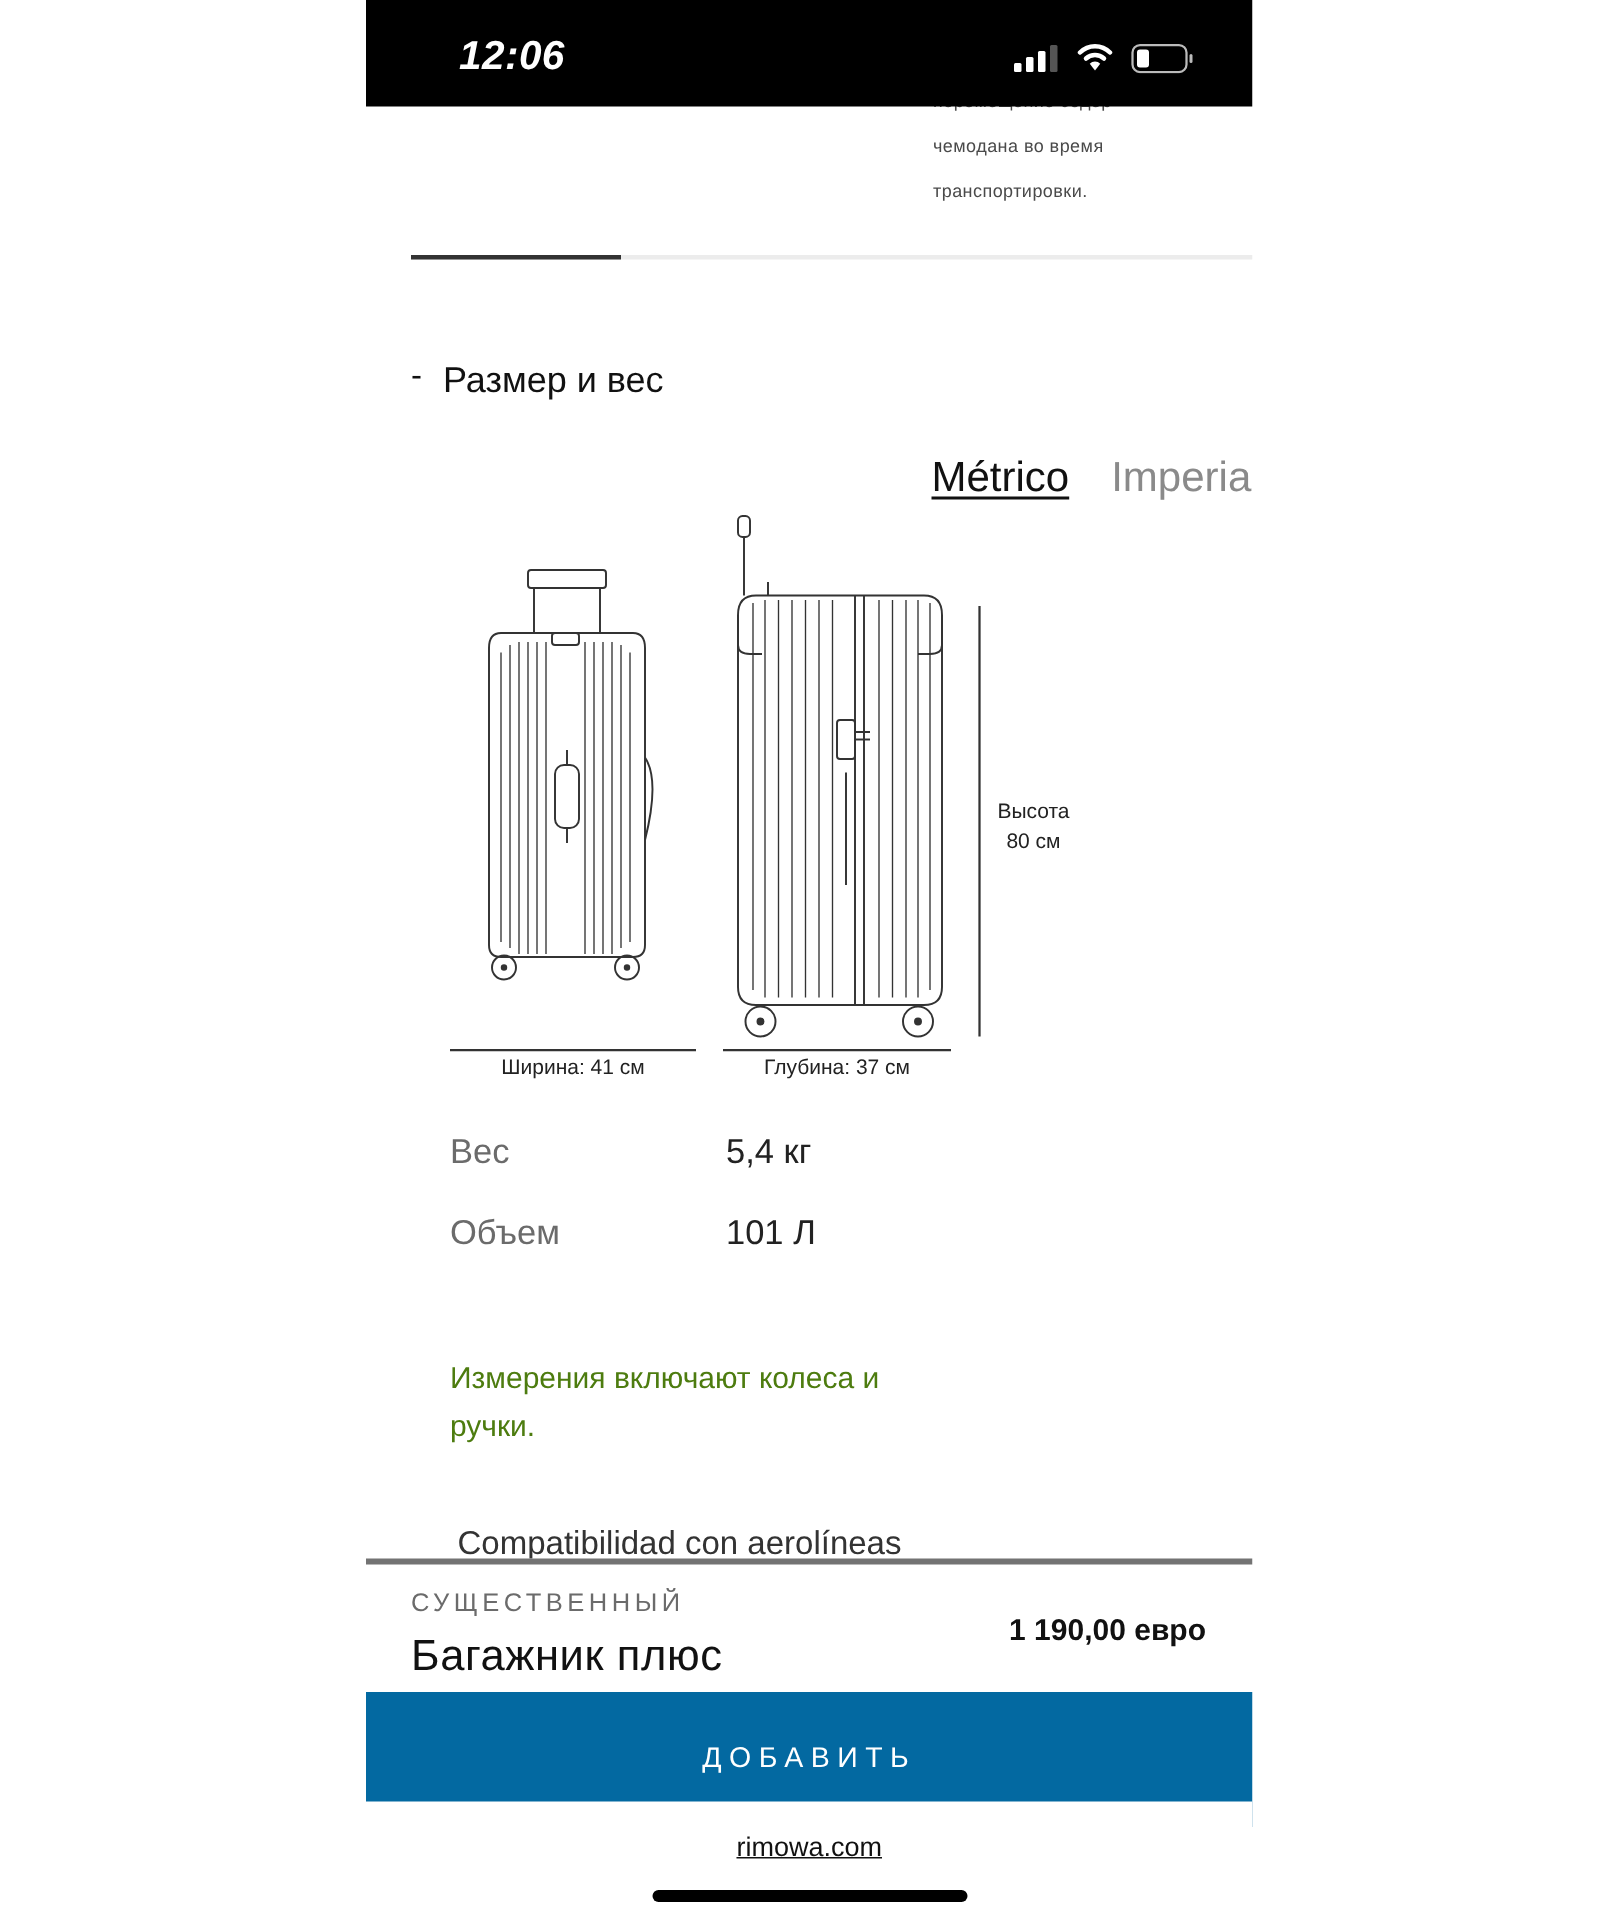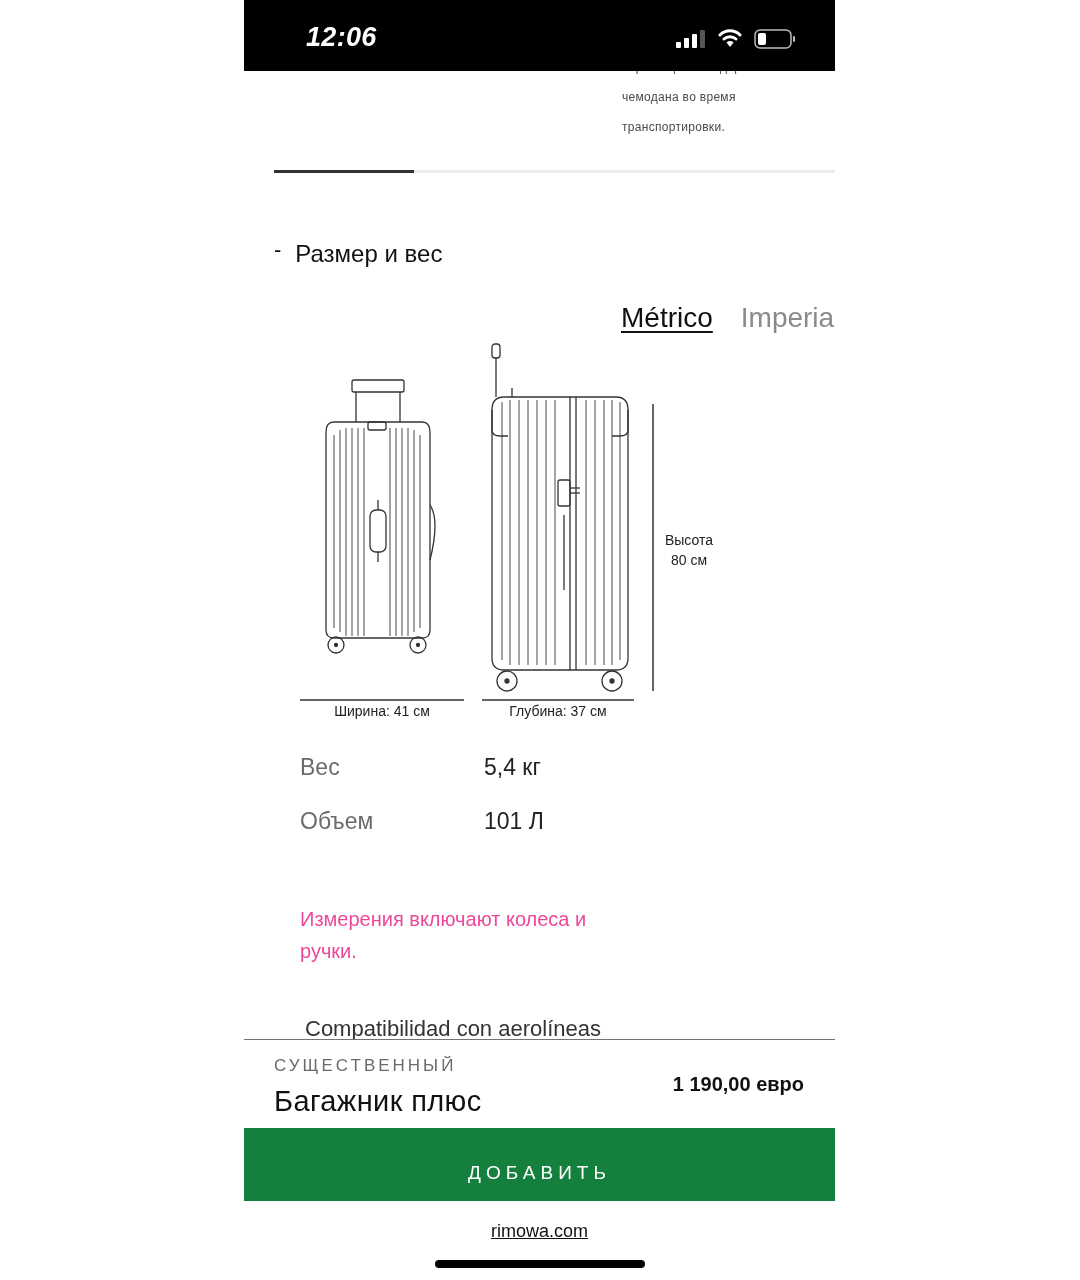--- a/index.html
+++ b/index.html
@@ -17,27 +17,27 @@
   .section-title .dash { font-size:22px; margin-top:-8px; }
   .units { position:absolute; left:377px; top:302px; font-size:28px; display:flex; gap:28px; }
   .unit-active { color:#111; text-decoration:underline; text-underline-offset:4px; }
   .unit-inactive { color:#8a8a8a; }
   .diagram { position:absolute; left:50px; top:340px; width:480px; height:390px; }
   .dim-label { position:absolute; font-size:14px; color:#222; text-align:center; }
   .specs { position:absolute; left:56px; top:740px; }
   .spec-row { display:flex; height:54px; align-items:center; font-size:23px; }
   .spec-label { width:184px; color:#6b6b6b; }
   .spec-value { color:#222; }
-  .note { position:absolute; left:56px; top:903px; width:340px; font-size:20px; color:#ec4899; line-height:32px; }
+  .note { position:absolute; left:56px; top:903px; width:340px; font-size:20px; color:#4d7c0f; line-height:32px; }
   .airline { position:absolute; left:61px; top:1016px; font-size:22px; color:#333; }
-  .bottom-panel { position:absolute; left:0; top:1039px; width:591px; height:90px; background:#fff; border-top:1px solid #737373; z-index:3; }
+  .bottom-panel { position:absolute; left:0; top:1039px; width:591px; height:90px; background:#fff; border-top:4px solid #737373; z-index:3; }
   .collection { position:absolute; left:30px; top:16px; font-size:17px; color:#6b6b6b; letter-spacing:3px; }
   .product-name { position:absolute; left:30px; top:45px; font-size:29px; color:#111; letter-spacing:0.4px; }
   .price { position:absolute; right:31px; top:33px; font-size:20px; color:#111;font-weight:bold; }
-  .add-button { position:absolute; left:0; top:1128px; width:591px; height:90px; background:#15803d; color:#fff; border:none; font-family:"Liberation Sans", sans-serif; font-size:19px; letter-spacing:5px; z-index:3; cursor:pointer; padding:16px; }
+  .add-button { position:absolute; left:0; top:1128px; width:591px; height:90px; background:#0369a1; color:#fff; border:none; font-family:"Liberation Sans", sans-serif; font-size:19px; letter-spacing:5px; z-index:3; cursor:pointer; padding:16px; }
   .url-bar { position:absolute; left:0; top:1201px; width:591px; height:79px; background:#fff; z-index:3; }
   .url { position:absolute; left:0; width:591px; top:20px; text-align:center; font-size:18px; color:#111;text-decoration:underline; }
   .home-indicator { position:absolute; left:191px; top:59px; width:210px; height:8px; background:#000; border-radius:4px; }
 </style>
 </head>
 <body>
 
 <div class="phone">
 
   <div class="status-bar">

